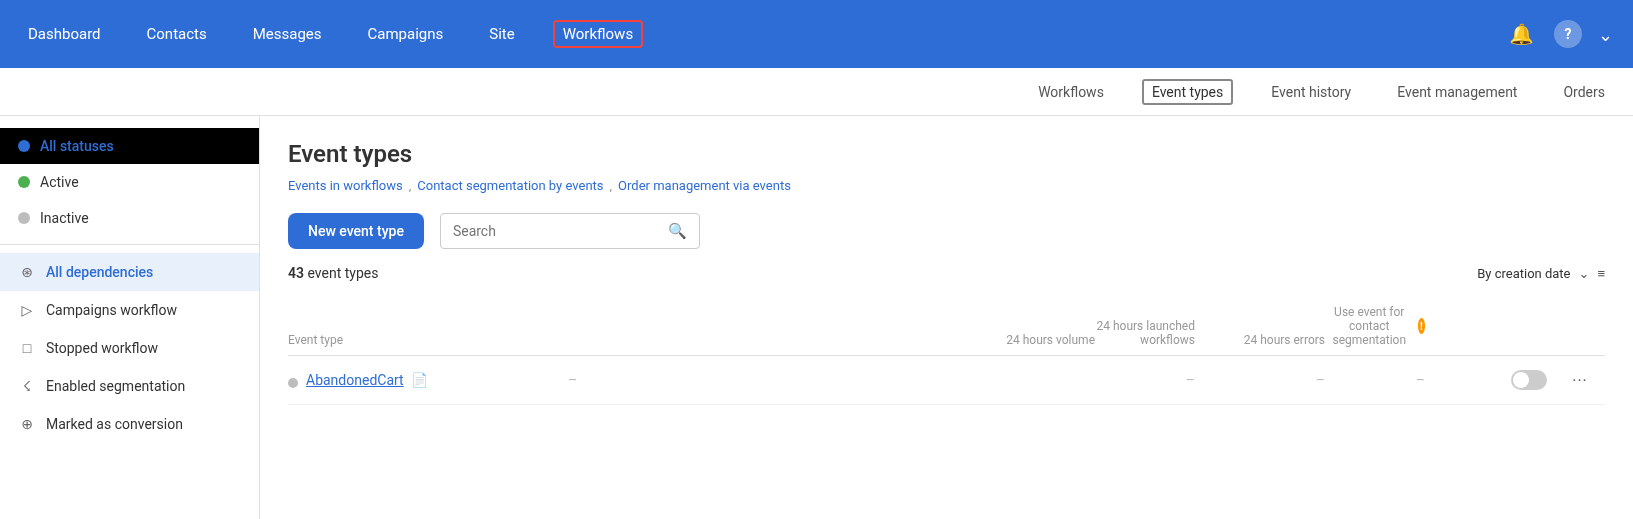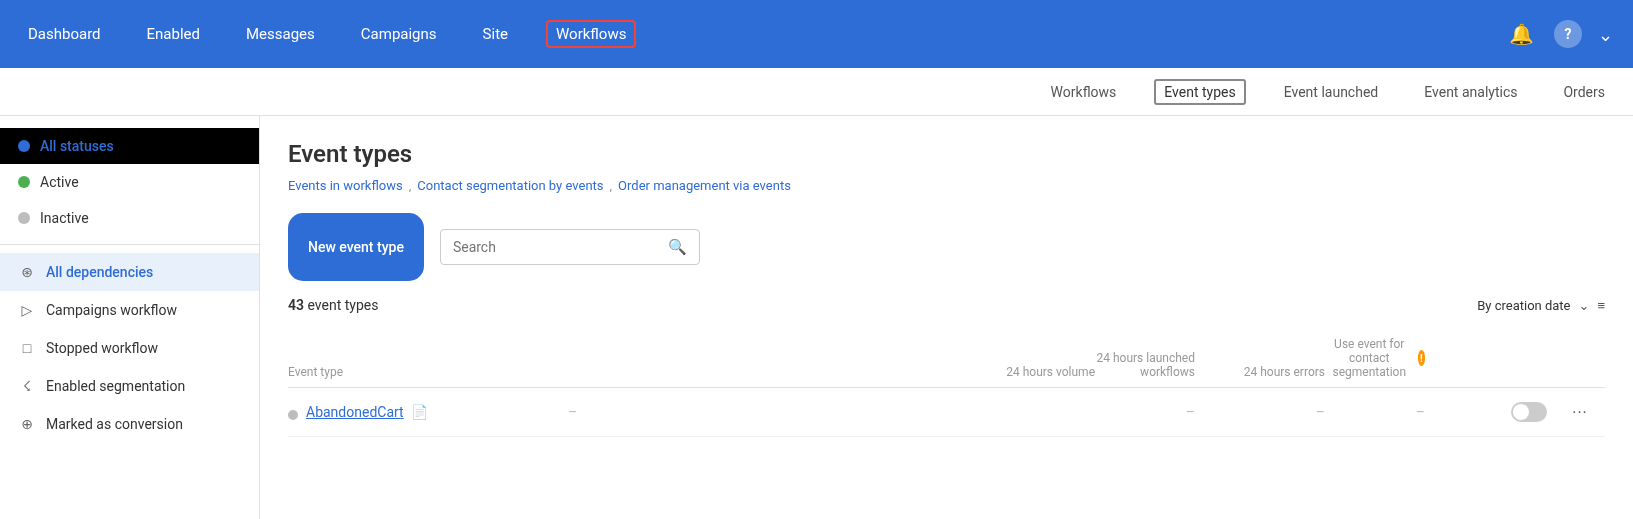--- a/index.html
+++ b/index.html
@@ -180,22 +180,22 @@
     .action-row {
       display: flex;
       align-items: center;
       gap: 16px;
       margin-bottom: 16px;
     }
     .btn-primary {
       background: #2f6dd6;
       color: #fff;
       border: none;
-      border-radius: 15px;
-      padding: 26px 20px;
+      border-radius: 8px;
+      padding: 10px 20px;
       font-size: 14px;
       font-weight: 500;
       cursor: pointer;
     }
     .search-box {
       display: flex;
       align-items: center;
       border: 1px solid #ccc;
       border-radius: 4px;
       padding: 8px 12px;
@@ -334,38 +334,38 @@
       font-weight: bold;
       cursor: pointer;
     }
   </style>
 </head>
 <body>
 
 <nav class="top-nav">
   <div class="top-nav-links">
     <a class="top-nav-link">Dashboard</a>
-    <a class="top-nav-link">Enabled</a>
+    <a class="top-nav-link">Contacts</a>
     <a class="top-nav-link">Messages</a>
     <a class="top-nav-link">Campaigns</a>
     <a class="top-nav-link">Site</a>
     <a class="top-nav-link active">Workflows</a>
   </div>
   <div class="top-nav-right">
     <button class="icon-btn">🔔</button>
     <div class="question-btn">?</div>
     <div class="chevron-down">⌄</div>
   </div>
 </nav>
 
 <nav class="sub-nav">
   <a class="sub-nav-link">Workflows</a>
   <a class="sub-nav-link active">Event types</a>
-  <a class="sub-nav-link">Event launched</a>
-  <a class="sub-nav-link">Event analytics</a>
+  <a class="sub-nav-link">Event history</a>
+  <a class="sub-nav-link">Event management</a>
   <a class="sub-nav-link">Orders</a>
 </nav>
 
 <div class="main-layout">
 
   <aside class="sidebar">
 
     <div class="sidebar-item selected">
       <div class="dot dot-blue"></div>
       <span>All statuses</span>

